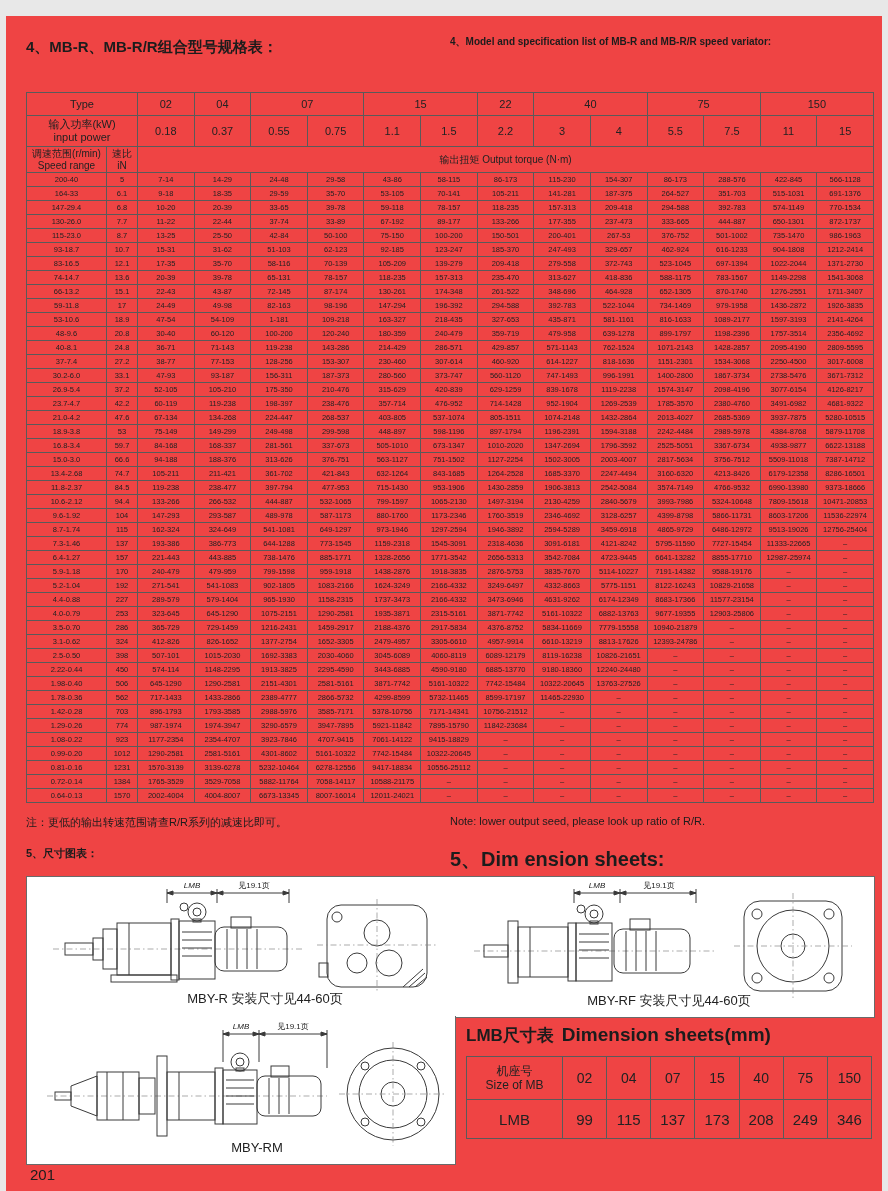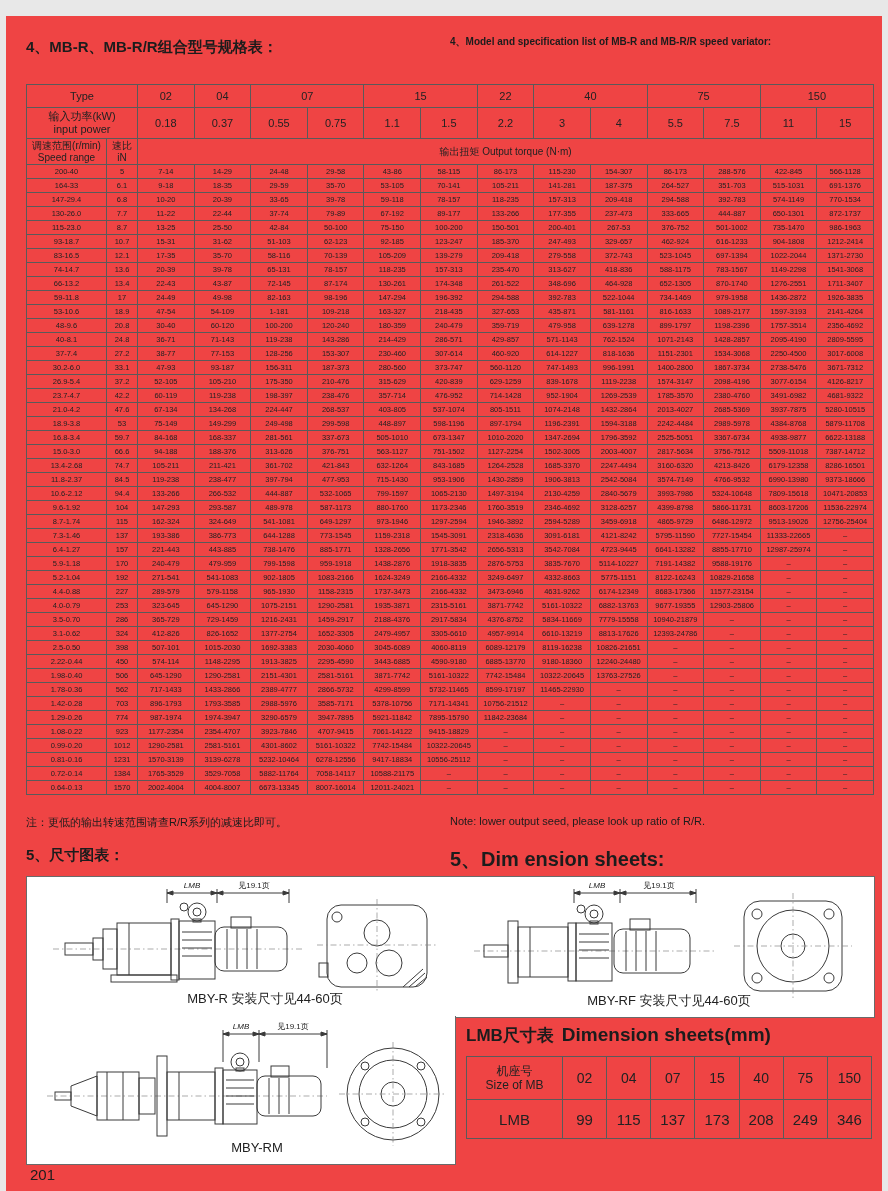--- a/index.html
+++ b/index.html
@@ -2,33 +2,33 @@
 <html><head>
 <meta charset="utf-8">
 <style>
   html,body{margin:0;padding:0;background:#e8e8e8;}
   .page{position:relative;width:876px;height:1191px;background:#ef4444;margin:16px auto;
         font-family:"Liberation Sans","DejaVu Sans",sans-serif;color:#1c1c1c;overflow:hidden;}
   
   .title-zh{position:absolute;left:20px;top:22px;width:400px;font-size:15px;font-weight:bold;}
   .title-en{position:absolute;left:444px;top:20px;width:430px;font-size:10px;font-weight:bold;line-height:1.25;}
   
-  table.spec{position:absolute;left:20px;top:68px;width:848px;border-collapse:collapse;table-layout:fixed;}
+  table.spec{position:absolute;left:20px;top:76px;width:848px;border-collapse:collapse;table-layout:fixed;}
   table.spec th,table.spec td{border:1px solid #5a5a5a;text-align:center;vertical-align:middle;
         padding:0;font-weight:normal;color:#222;}
   table.spec thead tr.r1 th{height:22px;font-size:11px;}
   table.spec thead tr.r2 th{height:30px;font-size:11px;}
   table.spec thead tr.r3 th{height:25px;font-size:10px;}
   table.spec .lbl2{font-size:8px;line-height:1.15;}
   table.spec .lbl3{font-size:6.5px;line-height:1.15;}
   table.spec tbody td{height:13px;font-size:7.5px;line-height:1;white-space:nowrap;overflow:hidden;}
   
   .note-zh{position:absolute;left:20px;top:799px;font-size:11px;}
   .note-en{position:absolute;left:444px;top:799px;font-size:11px;}
-  .sec5-zh{position:absolute;left:20px;top:830px;font-size:15px;font-weight:bold;}
+  .sec5-zh{position:absolute;left:20px;top:830px;font-size:11px;font-weight:bold;}
   .sec5-en{position:absolute;left:444px;top:830px;font-size:20px;font-weight:bold;}
   
   .draw-wrap{position:absolute;left:20px;top:860px;width:848px;height:288px;}
   .box{position:absolute;border:1px solid #6a6a6a;background:#fff;}
   .box-r{left:0;top:0;width:428px;height:140px;}
   .box-rf{left:428px;top:0;width:420px;height:140px;border-left:none;}
   .box-rm{left:0;top:140px;width:428px;height:148px;border-top:none;}
   svg{display:block;}
   svg text{font-family:"Liberation Sans","DejaVu Sans",sans-serif;fill:#222;}
   .cap{font-size:13px;}
@@ -168,21 +168,21 @@
           <td>392-783</td>
           <td>574-1149</td>
           <td>770-1534</td>
         </tr>
         <tr>
           <td>130-26.0</td>
           <td>7.7</td>
           <td>11-22</td>
           <td>22-44</td>
           <td>37-74</td>
-          <td>79-89</td>
+          <td>33-89</td>
           <td>67-192</td>
           <td>89-177</td>
           <td>133-266</td>
           <td>177-355</td>
           <td>237-473</td>
           <td>333-665</td>
           <td>444-887</td>
           <td>650-1301</td>
           <td>872-1737</td>
         </tr>
@@ -249,21 +249,21 @@
           <td>235-470</td>
           <td>313-627</td>
           <td>418-836</td>
           <td>588-1175</td>
           <td>783-1567</td>
           <td>1149-2298</td>
           <td>1541-3068</td>
         </tr>
         <tr>
           <td>66-13.2</td>
-          <td>13.4</td>
+          <td>15.1</td>
           <td>22-43</td>
           <td>43-87</td>
           <td>72-145</td>
           <td>87-174</td>
           <td>130-261</td>
           <td>174-348</td>
           <td>261-522</td>
           <td>348-696</td>
           <td>464-928</td>
           <td>652-1305</td>
@@ -625,21 +625,21 @@
           <td>5775-1151</td>
           <td>8122-16243</td>
           <td>10829-21658</td>
           <td>–</td>
           <td>–</td>
         </tr>
         <tr>
           <td>4.4-0.88</td>
           <td>227</td>
           <td>289-579</td>
-          <td>579-1158</td>
+          <td>579-1404</td>
           <td>965-1930</td>
           <td>1158-2315</td>
           <td>1737-3473</td>
           <td>2166-4332</td>
           <td>3473-6946</td>
           <td>4631-9262</td>
           <td>6174-12349</td>
           <td>8683-17366</td>
           <td>11577-23154</td>
           <td>–</td>

